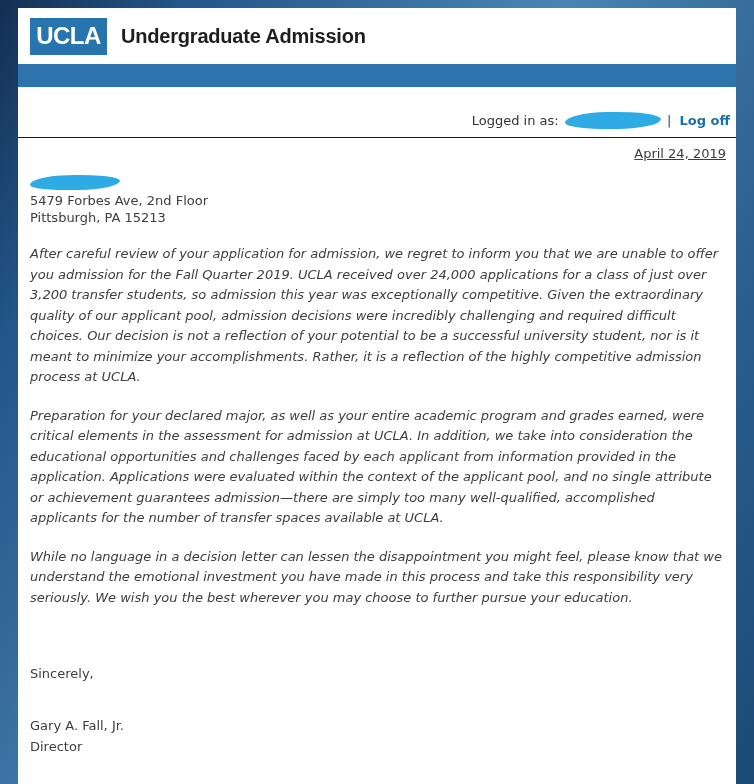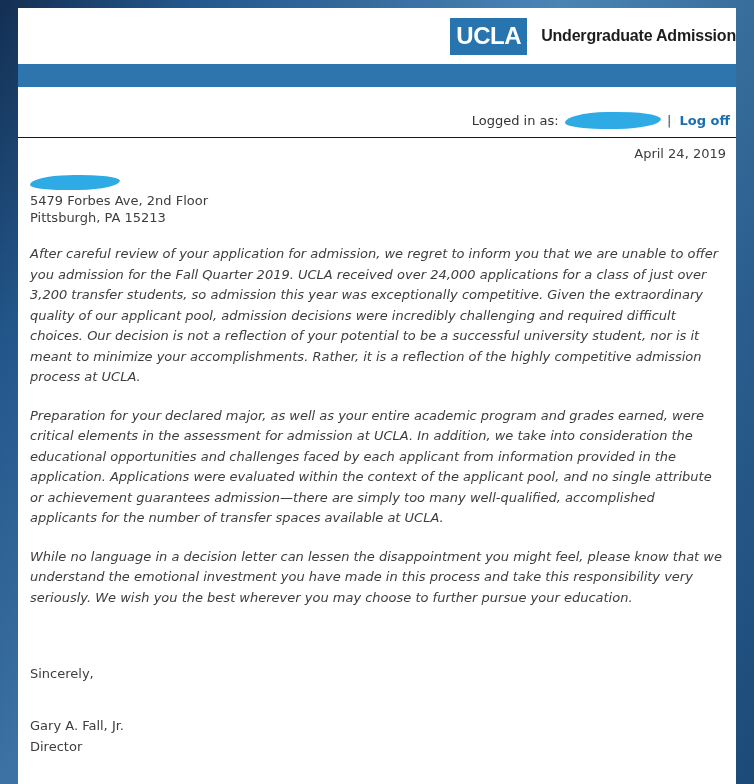--- a/index.html
+++ b/index.html
@@ -20,41 +20,40 @@
     width: 718px;
     height: 776px;
     background: #ffffff;
   }
   
   .site-header {
     display: flex;
     align-items: center;
     height: 56px;
     padding-left: 12px;
-    justify-content: flex-end;
   }
   .ucla-logo {
     width: 77px;
     height: 37px;
     background: #2774AE;
     color: #ffffff;
     display: flex;
     align-items: center;
     justify-content: center;
     font-family: "Liberation Sans", sans-serif;
     font-weight: bold;
     font-size: 24px;
     letter-spacing: -0.5px;
     cursor: pointer;
   }
   .site-title {
     margin-left: 14px;
     font-family: "Liberation Sans", sans-serif;
     font-weight: bold;
-    font-size: 16px;
+    font-size: 20px;
     color: #1d1d1f;
     letter-spacing: -0.2px;
   }
   .header-band {
     height: 23px;
     background: #2E75AE;
   }
   
   .login-bar {
     margin-top: 26px;
@@ -90,20 +89,21 @@
     padding: 0 12px;
     font-size: 13px;
     line-height: 20.5px;
     color: #3d3d3d;
   }
   .date-line {
     text-align: right;
     padding: 8px 10px 0 0;
     font-size: 13px;
     color: #3d3d3d;
+    text-decoration: underline;
   }
   .address-block {
     margin-top: 14px;
     line-height: 16.5px;
   }
   .salutation { margin-top: 40px; }
   .letter p.body-paragraph { margin: 18px 0 0 0; font-style: italic; }
   .closing { margin-top: 56px; }
   .signature-block { margin-top: 30px; line-height: 21px; }
 </style>

